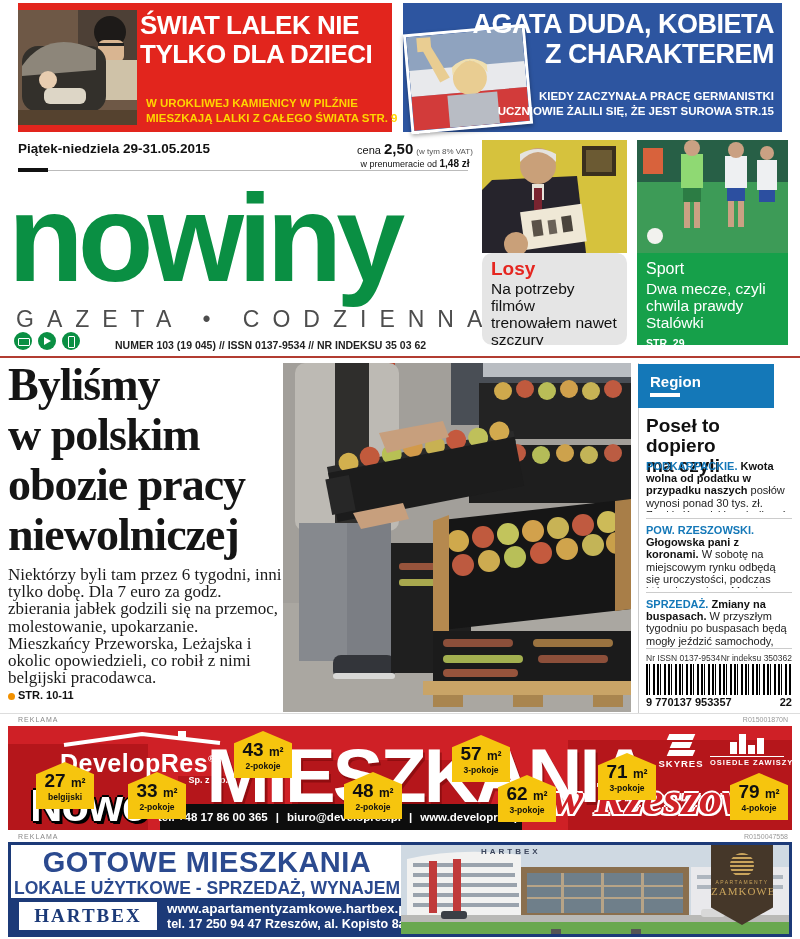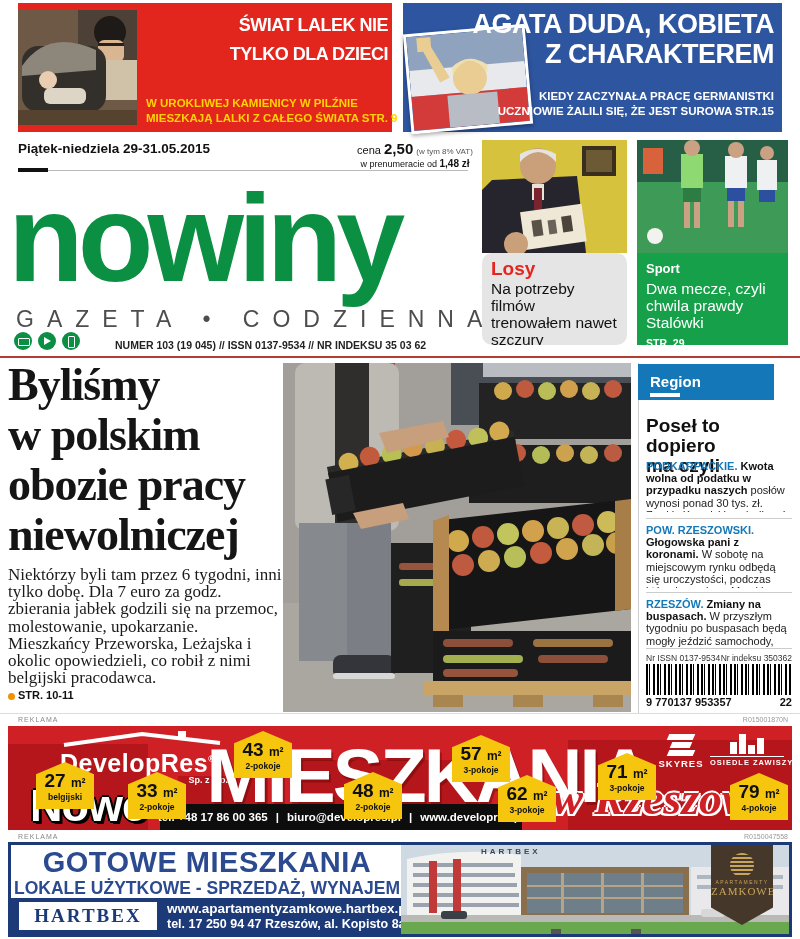--- a/index.html
+++ b/index.html
@@ -4,22 +4,22 @@
 <style>
   html,body{margin:0;padding:0;background:#fff;}
   .page{position:relative;width:800px;height:939px;background:#fff;overflow:hidden;
         font-family:"Liberation Sans",sans-serif;color:#111;}
   .abs{position:absolute;}
 
   
   .banner-left{left:18px;top:3px;width:374px;height:129px;background:#e2251d;}
   .banner-right{left:403px;top:3px;width:379px;height:129px;background:#2d55a0;}
   .bl-photo{left:0;top:7px;width:119px;height:115px;overflow:hidden;}
-  .bl-title{left:122px;top:8px;width:248px;text-align:right;color:#fff;
-            font-weight:800;font-size:18px;line-height:29px;white-space:nowrap;letter-spacing:-0.5px;}
+  .bl-title{left:122px;top:8px;width:248px;text-align:left;color:#fff;
+            font-weight:800;font-size:26px;line-height:29px;white-space:nowrap;letter-spacing:-0.5px;}
   .bl-sub{left:128px;top:93px;color:#ffd400;font-weight:700;font-size:11.5px;line-height:15px;white-space:nowrap;}
   .br-photo{left:4px;top:26px;width:116px;height:94px;border:3px solid #fff;
             transform:rotate(-5deg);overflow:hidden;box-shadow:0 2px 4px rgba(0,0,0,.35);}
   .br-title{right:8px;top:6px;width:360px;text-align:right;color:#fff;
             font-weight:800;font-size:27px;line-height:30px;white-space:nowrap;letter-spacing:-0.5px;}
   .br-sub{right:8px;top:86px;width:360px;text-align:right;color:#fff;font-weight:700;
           font-size:11.5px;line-height:15px;white-space:nowrap;}
 
   
   .info-date{left:18px;top:141px;font-weight:700;font-size:13.5px;}
@@ -48,41 +48,41 @@
 
   
   .teaser{overflow:hidden;}
   .teaser-photo{position:relative;width:100%;height:113px;overflow:hidden;}
   .teaser-body{position:relative;width:100%;height:92px;padding:6px 9px;box-sizing:border-box;}
   .losy{left:482px;top:140px;width:145px;height:205px;}
   .losy .teaser-body{background:#e5e5e5;border-radius:10px;}
   .losy .t-section{color:#e52620;font-size:19px;font-weight:800;line-height:20px;}
   .sport{left:637px;top:140px;width:151px;height:205px;}
   .sport .teaser-body{background:#16a04a;color:#fff;}
-  .sport .t-section{color:#fff;font-size:13px;font-weight:700;line-height:20px;}
+  .sport .t-section{color:#fff;font-size:16px;font-weight:400;line-height:20px;}
   .t-text{font-size:15.5px;line-height:17px;margin-top:1px;}
   .t-page{font-size:10.5px;font-weight:800;margin-top:6px;}
 
   .red-rule{left:0;top:356px;width:800px;height:2px;background:#b23c31;}
 
   
   .lead-headline{left:8px;top:360px;width:278px;font-family:"Liberation Serif",serif;
                  font-weight:700;font-size:46px;line-height:50px;letter-spacing:-1px;color:#151515;}
   .lead-body{left:8px;top:566px;width:276px;font-family:"Liberation Serif",serif;
              font-size:17px;line-height:17.2px;color:#1a1a1a;}
   .lead-page{left:8px;top:689px;font-size:11px;font-weight:800;}
   .dot{display:inline-block;width:8px;height:8px;border-radius:50%;background:#f29100;margin-right:4px;}
   .dot.sm{width:7px;height:7px;margin-right:3px;vertical-align:-1px;}
 
   .main-photo{left:283px;top:363px;width:348px;height:349px;overflow:hidden;}
   .col-divider{left:638px;top:363px;width:1px;height:350px;background:#ccc;}
 
   
   .region-col{left:646px;top:364px;width:146px;height:348px;}
-  .region-tab{left:-8px;top:0;width:136px;height:36px;background:#1478b8;padding:9px 0 0 12px;box-sizing:border-box;}
+  .region-tab{left:-8px;top:0;width:136px;height:44px;background:#1478b8;padding:9px 0 0 12px;box-sizing:border-box;}
   .region-tab-label{color:#fff;font-weight:800;font-size:15px;}
   .region-tab-bar{width:30px;height:4px;background:#fff;margin-top:3px;}
   .region-headline{left:0;top:52px;font-weight:800;font-size:19px;line-height:20px;color:#101010;}
   .region-item{left:0;width:146px;font-size:11px;line-height:12.2px;color:#222;overflow:hidden;}
   .ri-lead{color:#1478b8;font-weight:800;}
   .ri-bold{font-weight:800;color:#111;}
   .region-hr{left:0;width:146px;height:1px;background:#ccc;}
   .bc-labels{left:0;top:289px;width:146px;display:flex;justify-content:space-between;
              font-size:8.5px;color:#333;}
   .bc-bars{left:0;top:300px;width:146px;height:31px;background:
@@ -405,21 +405,21 @@
 
     <div class="abs region-item" style="top:160px;height:64px;">
       <span class="ri-lead">POW. RZESZOWSKI.</span>
       <span class="ri-bold">Głogowska pani z koronami.</span>
       <span>W sobotę na miejscowym rynku odbędą się uroczystości, podczas których na głowy Maryi i Dzieciątka ordynariusz rzeszowski włoży korony.</span>
       
     </div>
     <div class="abs region-hr" style="top:228px;"></div>
 
     <div class="abs region-item" style="top:234px;height:50px;">
-      <span class="ri-lead">RZESZÓW.</span>
+      <span class="ri-lead">SPRZEDAŻ.</span>
       <span class="ri-bold">Zmiany na buspasach.</span>
       <span>W przyszłym tygodniu po buspasach będą mogły jeździć samochody, którymi podróżują minimum trzy osoby.</span>
       
     </div>
     <div class="abs region-hr" style="top:284px;"></div>
 
     <div class="abs bc-labels">
       <span>Nr ISSN 0137-9534</span>
       <span>Nr indeksu 350362</span>
     </div>

